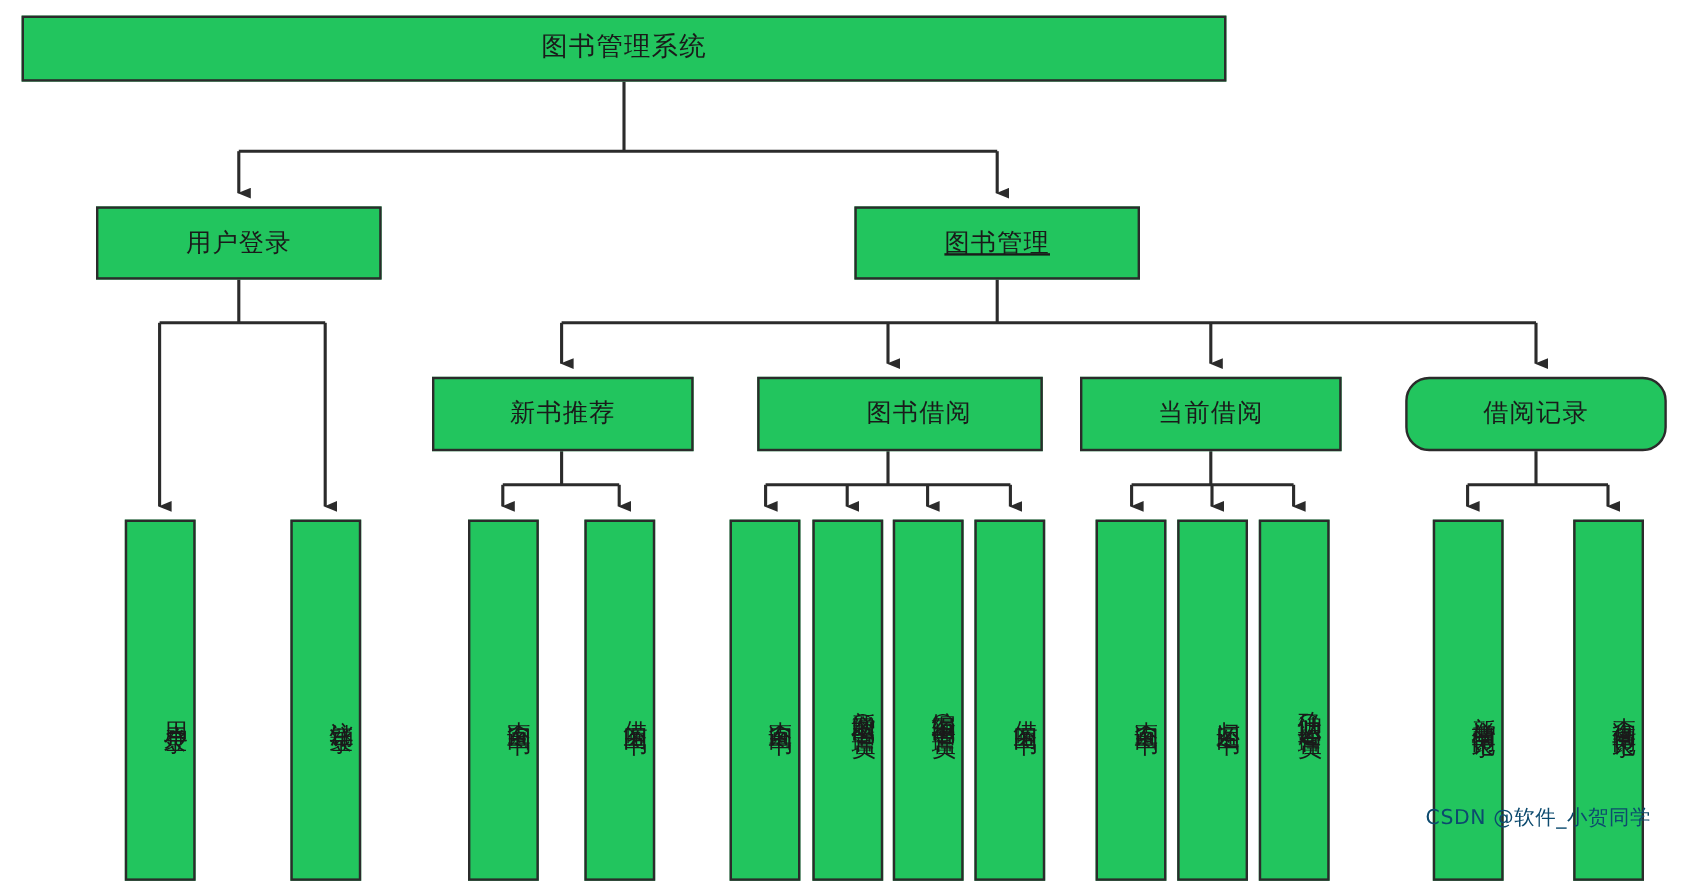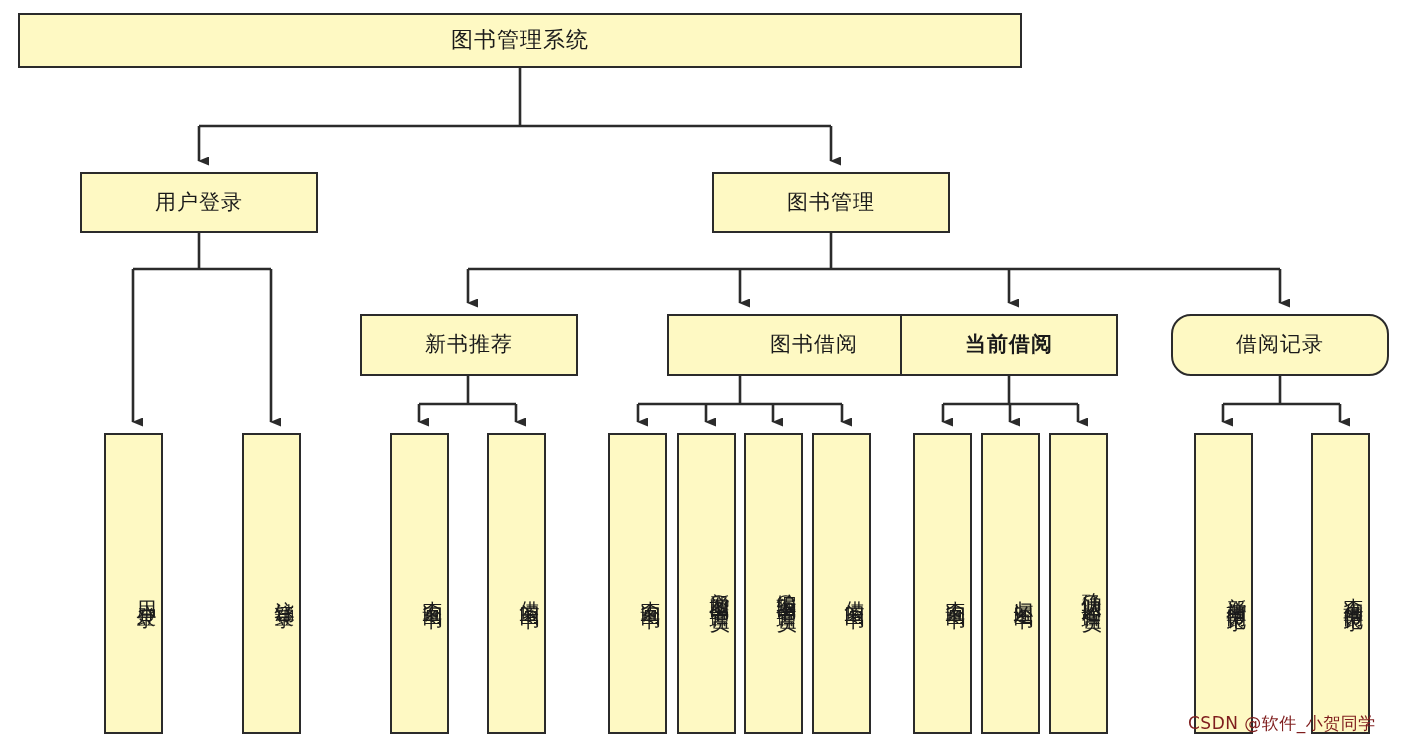--- a/index.html
+++ b/index.html
@@ -22,21 +22,21 @@
     position: absolute;
     left: 0;
     top: 0;
     width: 1405px;
     height: 747px;
   }
   .node {
     position: absolute;
     box-sizing: border-box;
     border: 2.5px solid #2b2b2b;
-    background: #fef9c3;
+    background: #22c55e;
     display: flex;
     align-items: center;
     justify-content: center;
     color: #1a1a1a;
     z-index: 2;
   }
   .node.horiz {
     font-size: 21px;
     letter-spacing: 1px;
     line-height: 1.2;
@@ -55,23 +55,23 @@
   }
   .node.vert .vlabel {
     writing-mode: vertical-rl;
     text-orientation: upright;
     letter-spacing: 3px;
     white-space: nowrap;
   }
   .watermark {
     position: absolute;
     left: 1188px;
-    top: 712px;
+    top: 670px;
     font-size: 17px;
-    color: #7f1d1d;
+    color: #0c4a6e;
     letter-spacing: 0.5px;
     white-space: nowrap;
     z-index: 3;
   }
 </style>
 </head>
 <body>
 
 <div id="diagram">
 
@@ -125,31 +125,31 @@
     </g>
   </svg>
 
   <div class="node horiz root" style="left:18px; top:13px; width:1004px; height:55px;">
     <span>图书管理系统</span>
   </div>
 
   <div class="node horiz" style="left:80px; top:172px; width:238px; height:61px;">
     <span>用户登录</span>
   </div>
-  <div class="node horiz" style="left:712px; top:172px; width:238px; height:61px;">
+  <div class="node horiz" style="left:712px; top:172px; width:238px; height:61px;text-decoration:underline;">
     <span>图书管理</span>
   </div>
 
   <div class="node horiz" style="left:360px; top:314px; width:218px; height:62px;align-items:center;">
     <span>新书推荐</span>
   </div>
-  <div class="node horiz" style="left:667px; top:314px; width:262px; height:62px;padding-left:32px;">
+  <div class="node horiz" style="left:631px; top:314px; width:238px; height:62px;padding-left:32px;">
     <span>图书借阅</span>
   </div>
-  <div class="node horiz" style="left:900px; top:314px; width:218px; height:62px;font-weight:bold;">
+  <div class="node horiz" style="left:900px; top:314px; width:218px; height:62px;">
     <span>当前借阅</span>
   </div>
   <div class="node horiz" style="left:1171px; top:314px; width:218px; height:62px;border-radius:20px;">
     <span>借阅记录</span>
   </div>
 
   <div class="node vert" style="left:104px; top:433px; width:59px; height:301px;">
     <span class="vlabel">用户登录</span>
   </div>
   <div class="node vert" style="left:242px; top:433px; width:59px; height:301px;">

